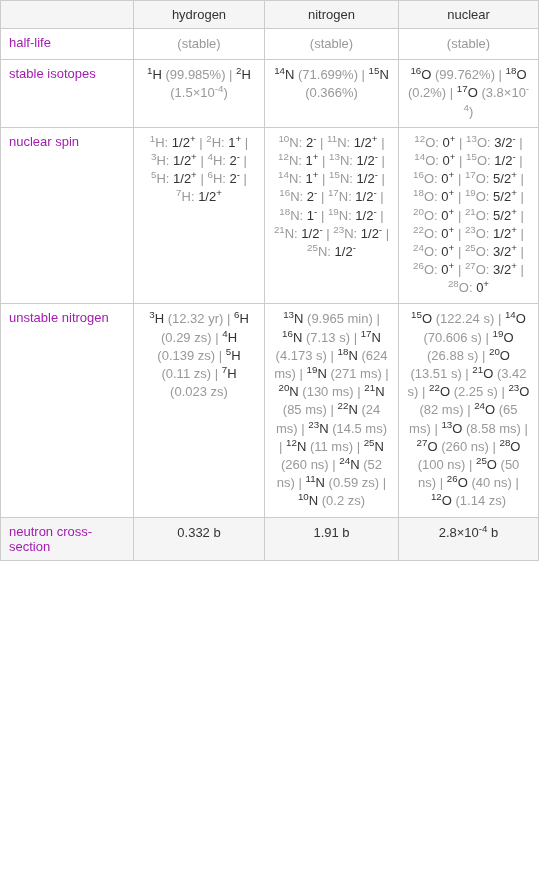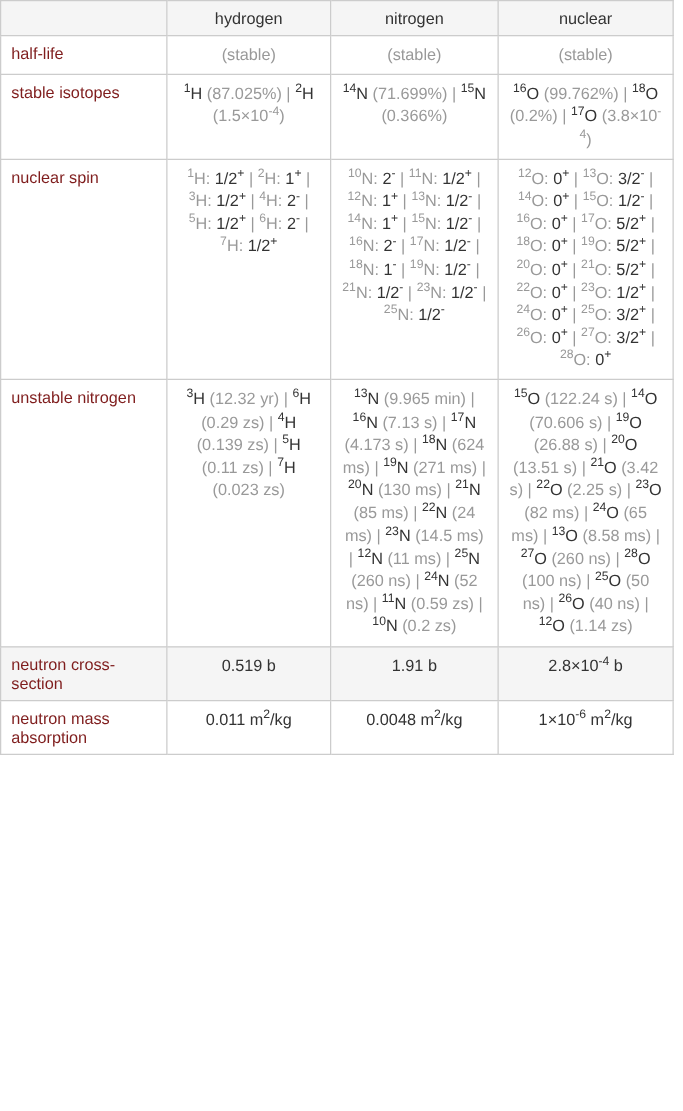--- a/index.html
+++ b/index.html
@@ -21,21 +21,21 @@
     vertical-align: top;
     text-align: left;
     word-wrap: break-word;
   }
   th {
     font-weight: normal;
     text-align: center;
     color: #333;
   }
   .rowlabel {
-    color: #7f1d1d;
+    color: #a21caf;
     background: #fff;
   }
   .gray {
     color: #999;
   }
   .shade {
     background: #f5f5f5;
   }
   .col0 { width: 133px; }
   .col1 { width: 131px; }
@@ -71,21 +71,21 @@
   <tr>
     <td class="rowlabel">half-life</td>
     <td class="gray cell">(stable)</td>
     <td class="gray cell">(stable)</td>
     <td class="gray cell">(stable)</td>
   </tr>
 
   <tr>
     <td class="rowlabel">stable isotopes</td>
     <td class="cell">
-      <sup>1</sup>H <span class="gray">(87.025%)</span> <span class="gray">|</span> <sup>2</sup>H <span class="gray">(1.5×10<sup>-4</sup>)</span>
+      <sup>1</sup>H <span class="gray">(99.985%)</span> <span class="gray">|</span> <sup>2</sup>H <span class="gray">(1.5×10<sup>-4</sup>)</span>
     </td>
     <td class="cell">
       <sup>14</sup>N <span class="gray">(71.699%)</span> <span class="gray">|</span> <sup>15</sup>N <span class="gray">(0.366%)</span>
     </td>
     <td class="cell">
       <sup>16</sup>O <span class="gray">(99.762%)</span> <span class="gray">|</span> <sup>18</sup>O <span class="gray">(0.2%)</span> <span class="gray">|</span> <sup>17</sup>O <span class="gray">(3.8×10<sup>-4</sup>)</span>
     </td>
   </tr>
 
   <tr>
@@ -109,25 +109,19 @@
     <td class="cell">
       <sup>13</sup>N <span class="gray">(9.965 min)</span> <span class="gray">|</span> <sup>16</sup>N <span class="gray">(7.13 s)</span> <span class="gray">|</span> <sup>17</sup>N <span class="gray">(4.173 s)</span> <span class="gray">|</span> <sup>18</sup>N <span class="gray">(624 ms)</span> <span class="gray">|</span> <sup>19</sup>N <span class="gray">(271 ms)</span> <span class="gray">|</span> <sup>20</sup>N <span class="gray">(130 ms)</span> <span class="gray">|</span> <sup>21</sup>N <span class="gray">(85 ms)</span> <span class="gray">|</span> <sup>22</sup>N <span class="gray">(24 ms)</span> <span class="gray">|</span> <sup>23</sup>N <span class="gray">(14.5 ms)</span> <span class="gray">|</span> <sup>12</sup>N <span class="gray">(11 ms)</span> <span class="gray">|</span> <sup>25</sup>N <span class="gray">(260 ns)</span> <span class="gray">|</span> <sup>24</sup>N <span class="gray">(52 ns)</span> <span class="gray">|</span> <sup>11</sup>N <span class="gray">(0.59 zs)</span> <span class="gray">|</span> <sup>10</sup>N <span class="gray">(0.2 zs)</span>
     </td>
     <td class="cell">
       <sup>15</sup>O <span class="gray">(122.24 s)</span> <span class="gray">|</span> <sup>14</sup>O <span class="gray">(70.606 s)</span> <span class="gray">|</span> <sup>19</sup>O <span class="gray">(26.88 s)</span> <span class="gray">|</span> <sup>20</sup>O <span class="gray">(13.51 s)</span> <span class="gray">|</span> <sup>21</sup>O <span class="gray">(3.42 s)</span> <span class="gray">|</span> <sup>22</sup>O <span class="gray">(2.25 s)</span> <span class="gray">|</span> <sup>23</sup>O <span class="gray">(82 ms)</span> <span class="gray">|</span> <sup>24</sup>O <span class="gray">(65 ms)</span> <span class="gray">|</span> <sup>13</sup>O <span class="gray">(8.58 ms)</span> <span class="gray">|</span> <sup>27</sup>O <span class="gray">(260 ns)</span> <span class="gray">|</span> <sup>28</sup>O <span class="gray">(100 ns)</span> <span class="gray">|</span> <sup>25</sup>O <span class="gray">(50 ns)</span> <span class="gray">|</span> <sup>26</sup>O <span class="gray">(40 ns)</span> <span class="gray">|</span> <sup>12</sup>O <span class="gray">(1.14 zs)</span>
     </td>
   </tr>
 
   <tr>
     <td class="rowlabel shade">neutron cross-section</td>
-    <td class="shade cell">0.519 b</td>
+    <td class="shade cell">0.332 b</td>
     <td class="shade cell">1.91 b</td>
     <td class="shade cell">2.8×10<sup>-4</sup> b</td>
   </tr>
 
-  <tr>
-    <td class="rowlabel">neutron mass absorption</td>
-    <td class="cell">0.011 m<sup>2</sup>/kg</td>
-    <td class="cell">0.0048 m<sup>2</sup>/kg</td>
-    <td class="cell">1×10<sup>-6</sup> m<sup>2</sup>/kg</td>
-  </tr>
 </tbody>
   </table>
 
 </body></html>

